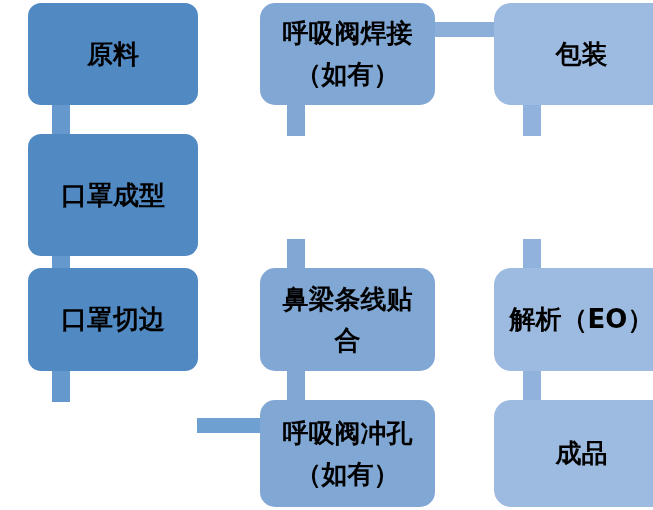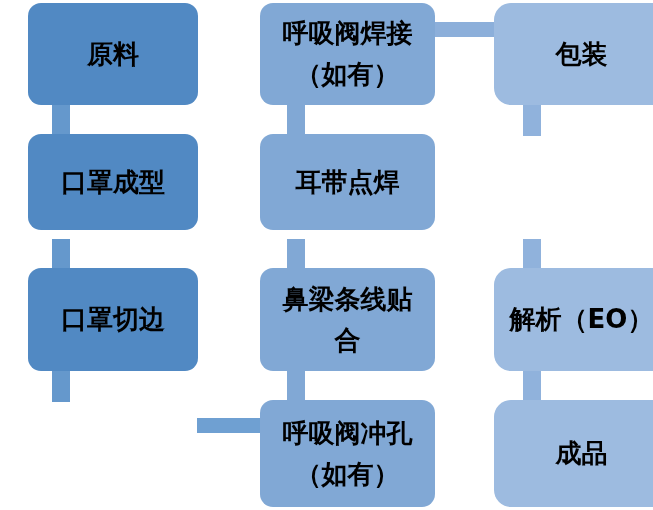--- a/index.html
+++ b/index.html
@@ -42,27 +42,27 @@
   }
   .conn { position: absolute; }
 
   
   .cx1 { left: 8px;   width: 170px; }
   .cx2 { left: 240px; width: 175px; }
   .cx3 { left: 474px; width: 175px; }
 
   
   .r1 { top: 3px;   height: 102px; }
-  .r2 { top: 134px; height: 96px; }
+  .r2 { top: 134px; height: 122px; }
   .r3 { top: 268px; height: 103px; }
   .r4 { top: 400px; height: 107px; }
 
   
   .c1 { background: var(--c1box); }
-  .c2 { background: var(--c2box); }
+  .c2 { background: var(--c2box); border-radius: 15px; }
   .c3 { background: var(--c3box); border-radius: 17px; }
 
   
   .v  { width: 18px; }
   .vx1 { left: 32px;  background: var(--c1conn); }
   .vx2 { left: 267px; background: var(--c2conn); }
   .vx3 { left: 503px; background: var(--c3conn); }
   .g1 { top: 104px; height: 32px; }
   .g2 { top: 239px; height: 31px; }
   .g3 { top: 370px; height: 32px; }
@@ -90,21 +90,20 @@
 
   <div class="conn h1"></div>
   <div class="conn h2"></div>
 
   <div class="box c1 cx1 r1">原料</div>
   <div class="box c1 cx1 r2">口罩成型</div>
   <div class="box c1 cx1 r3">口罩切边</div>
 
   <div class="box c2 cx2 r1">呼吸阀焊接
 （如有）</div>
-  <div class="box c2 cx2 r2">耳带点焊</div>
   <div class="box c2 cx2 r3">鼻梁条线贴
 合</div>
   <div class="box c2 cx2 r4">呼吸阀冲孔
 （如有）</div>
 
   <div class="box c3 cx3 r1">包装</div>
   <div class="box c3 cx3 r3">解析（EO）</div>
   <div class="box c3 cx3 r4">成品</div>
 
 </div>

